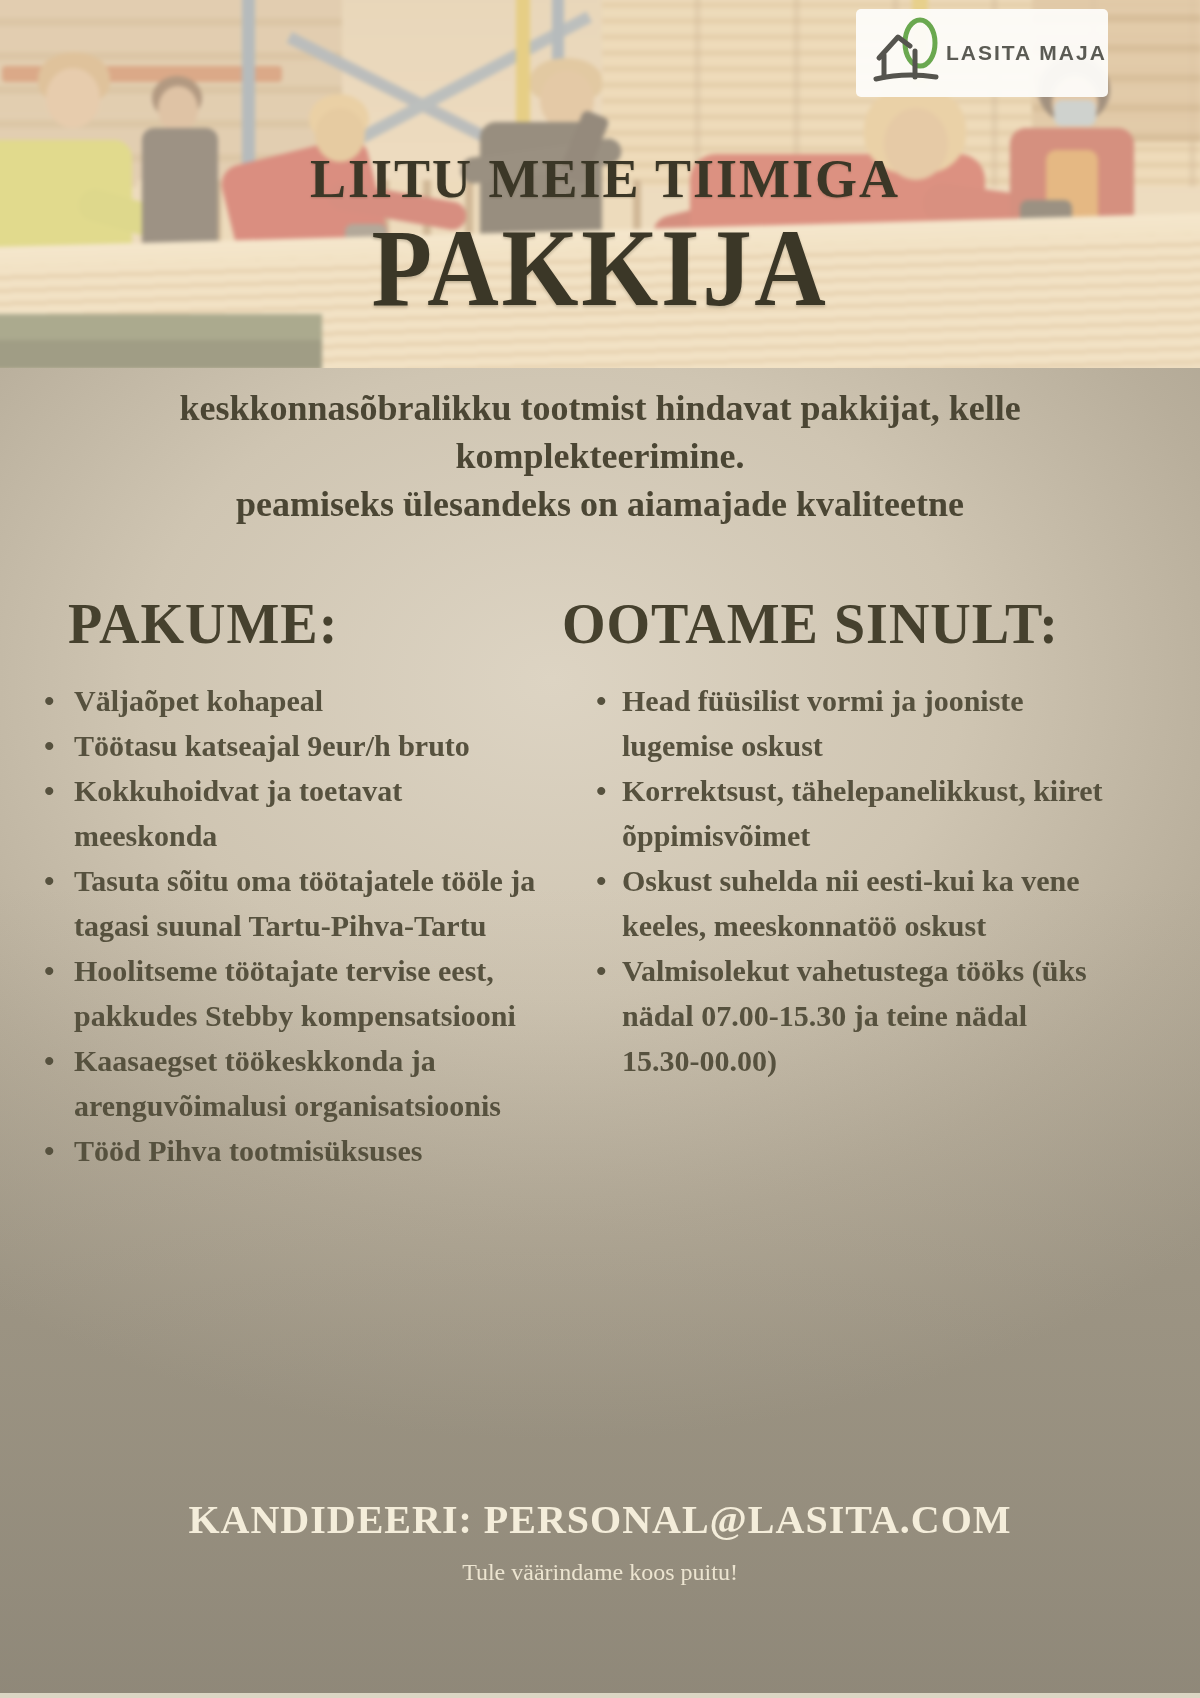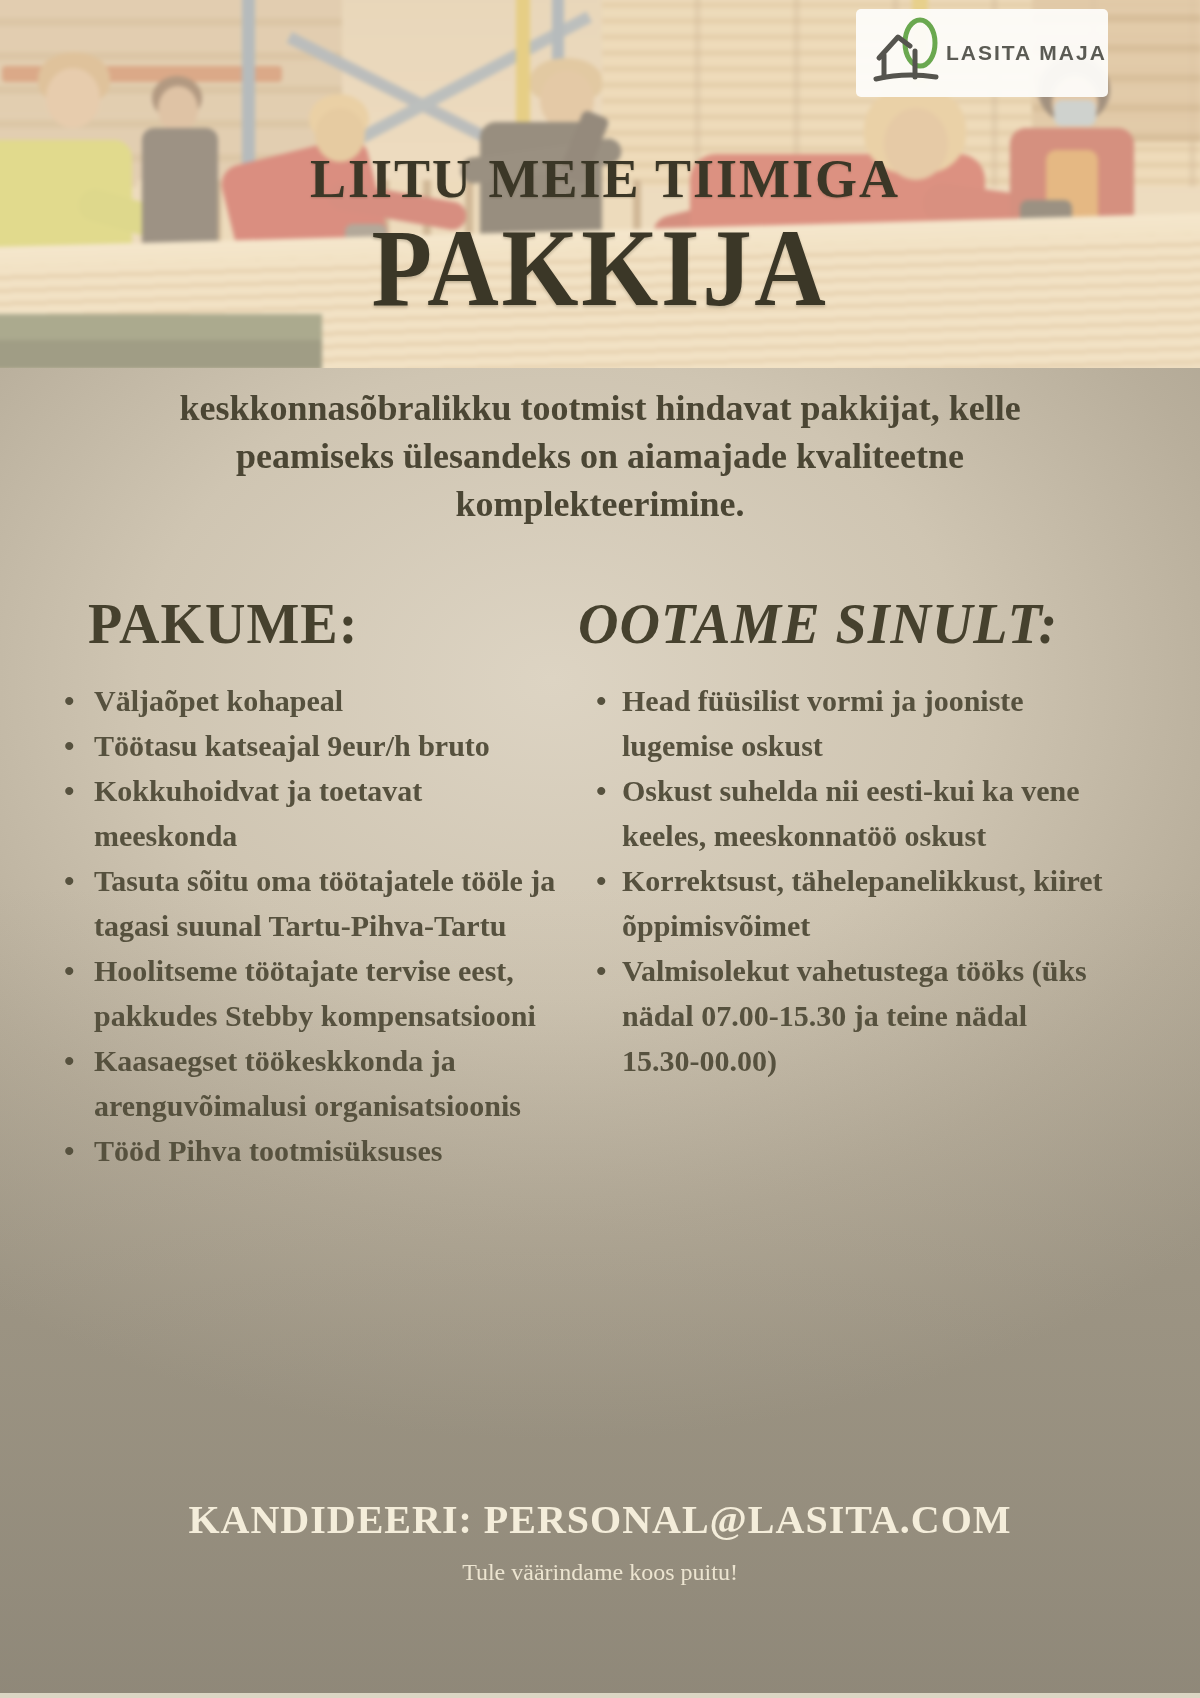--- a/index.html
+++ b/index.html
@@ -99,24 +99,24 @@
   .hero-job{font-weight:bold;font-size:110px;letter-spacing:3px;line-height:1.0;margin-top:4px;
     transform:scaleX(0.9);transform-origin:center;text-shadow:0 2px 3px rgba(70,60,35,0.25);}
 
   
   .intro{position:absolute;top:384px;left:60px;width:1080px;text-align:center;
     font-weight:bold;font-size:36px;line-height:48px;color:#4b4634;}
 
   
   .columns{position:absolute;top:583px;left:0;width:1200px;height:860px;}
   .col{position:absolute;top:0;}
-  .col-offer{left:60px;width:508px;}
+  .col-offer{left:40px;width:508px;}
   .col-expect{left:560px;width:545px;}
   .col h2{font-size:56px;font-weight:bold;color:#46412e;letter-spacing:1px;margin:12px 0 24px 28px;line-height:1.05;}
-  .col-expect h2{margin-left:18px;font-style:italic;}
+  .col-expect h2{margin-left:2px;}
   .col ul{list-style:none;margin:0;padding:0;}
   .col-offer ul{margin-left:4px;}
   .col li{position:relative;padding-left:30px;font-weight:bold;font-size:30px;line-height:45px;color:#56513e;}
   .col li::before{content:"\2022";position:absolute;left:0;top:0;}
   .col-expect li{padding-left:62px;}
   .col-expect li::before{left:36px;}
 
   
   .footer{position:absolute;top:1496px;left:0;width:1200px;text-align:center;z-index:2;}
   .apply-line{font-weight:bold;font-size:40px;letter-spacing:1px;color:#f4edda;line-height:1.2;}
@@ -208,43 +208,43 @@
     </div>
 
     <div class="hero-text">
       <div class="hero-tagline">LIITU MEIE TIIMIGA</div>
       <div class="hero-job">PAKKIJA</div>
     </div>
   </div>
 
   <div class="intro">
     <div>keskkonnasõbralikku tootmist hindavat pakkijat, kelle</div>
+    <div>komplekteerimine.</div>
     <div>peamiseks ülesandeks on aiamajade kvaliteetne</div>
-    <div>komplekteerimine.</div>
   </div>
 
   <div class="columns">
     <section class="col col-offer">
       <h2>PAKUME:</h2>
       <ul>
         <li>Väljaõpet kohapeal</li>
         <li>Töötasu katseajal 9eur/h bruto</li>
         <li>Kokkuhoidvat ja toetavat meeskonda</li>
         <li>Tasuta sõitu oma töötajatele tööle ja tagasi suunal Tartu-Pihva-Tartu</li>
         <li>Hoolitseme töötajate tervise eest, pakkudes Stebby kompensatsiooni</li>
         <li>Kaasaegset töökeskkonda ja arenguvõimalusi organisatsioonis</li>
         <li>Tööd Pihva tootmisüksuses</li>
       </ul>
     </section>
     <section class="col col-expect">
       <h2>OOTAME SINULT:</h2>
       <ul>
         <li>Head füüsilist vormi ja jooniste lugemise oskust</li>
+        <li>Korrektsust, tähelepanelikkust, kiiret õppimisvõimet</li>
         <li>Oskust suhelda nii eesti-kui ka vene keeles, meeskonnatöö oskust</li>
-        <li>Korrektsust, tähelepanelikkust, kiiret õppimisvõimet</li>
         <li>Valmisolekut vahetustega tööks (üks nädal 07.00-15.30 ja teine nädal 15.30-00.00)</li>
       </ul>
     </section>
   </div>
 
   <div class="footer">
     <div class="apply-line">KANDIDEERI: PERSONAL@LASITA.COM</div>
     <div class="tagline-line">Tule väärindame koos puitu!</div>
   </div>
 

